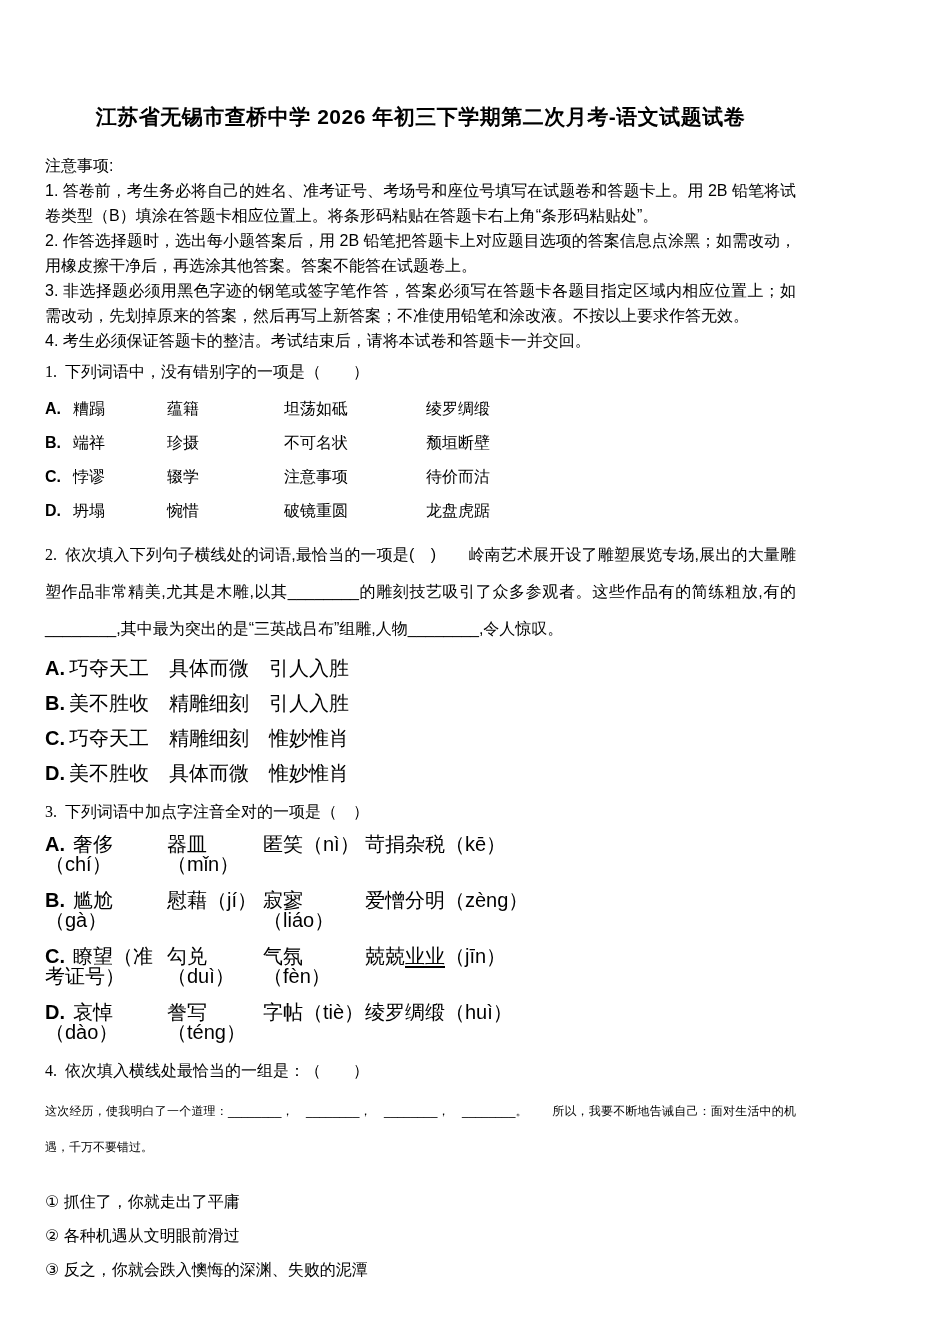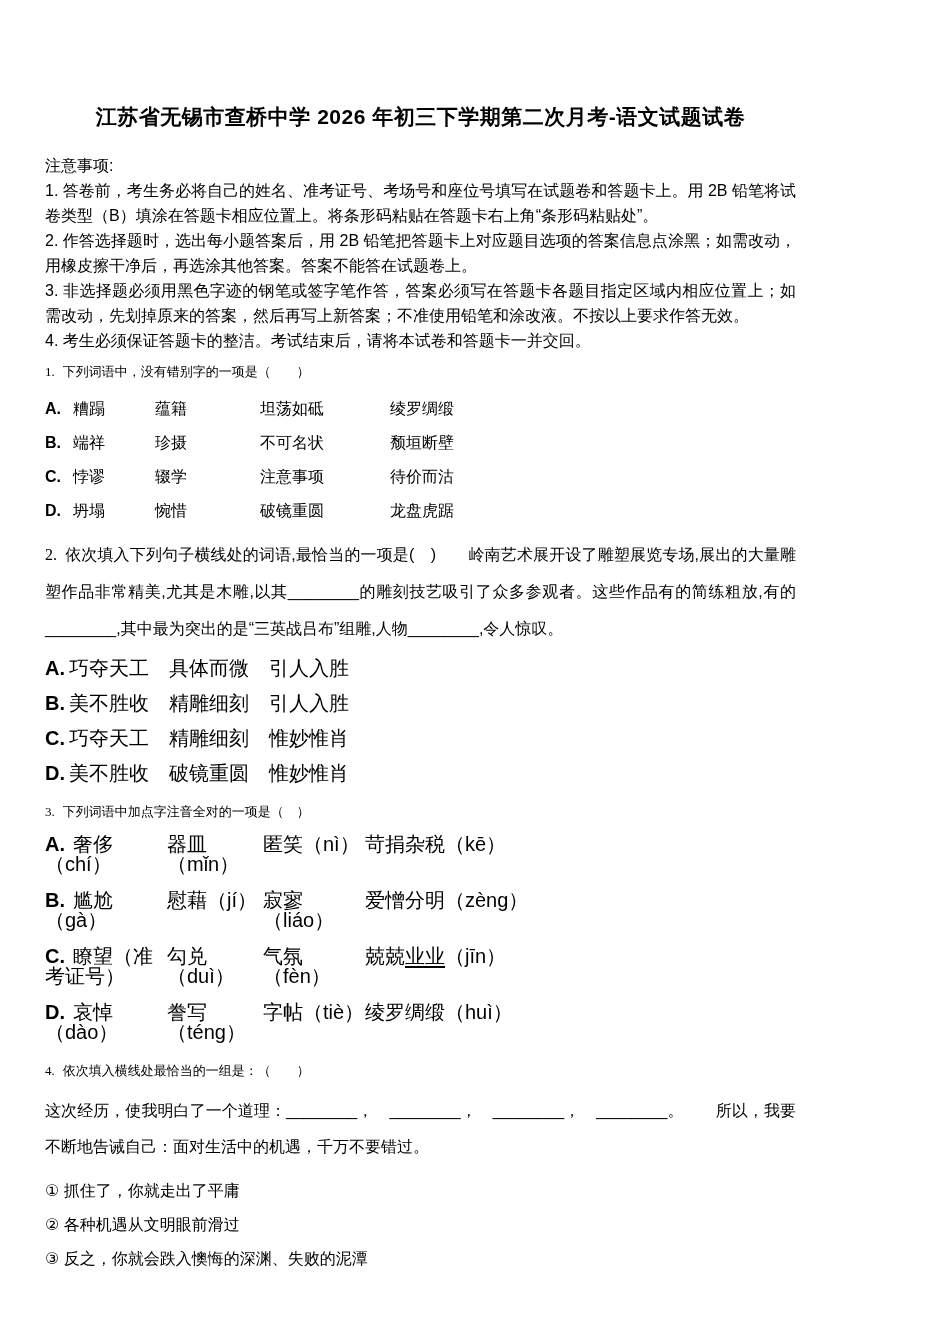--- a/index.html
+++ b/index.html
@@ -14,49 +14,49 @@
     margin: 0 0 22px 0;
     font-size: 21px; font-weight: 700; text-align: center;
     letter-spacing: 0.5px;
   }
 
   .notice { font-size: 16px; line-height: 25px; font-weight: 500; text-align: justify; }
   .notice p { margin: 0; }
 
   .section-heading { margin: 29px 0 0 0; font-size: 16.5px; font-weight: 700; line-height: 25px; }
 
-  .qstem { margin: 6px 0 0 0; font-size: 13px; line-height: 25px; font-weight: 500; }
+  .qstem { margin: 6px 0 0 0; font-size: 16px; line-height: 25px; font-weight: 500; }
   .qnum {
     font-family: "Liberation Serif", "DejaVu Serif", serif;
     font-weight: 400; margin-right: 8px;
   }
 
   
   .q1-options { margin-top: 16px; }
   .q1-row {
     display: grid; grid-template-columns: 110px 105px 130px 1fr;
-    font-size: 16px; font-weight: 500; line-height: 18px; margin-bottom: 16px;
+    font-size: 16px; font-weight: 500; line-height: 18px; margin-bottom: 16px; gap: 12px;
   }
 
   
   .q2-stem { margin: 10px 0 0 0; font-size: 16px; line-height: 37px; font-weight: 500; text-align: justify; }
   .q2-options { margin-top: 12px; }
   .q2-row { font-size: 20px; font-weight: 500; line-height: 19px; margin-bottom: 16px; }
 
   
   .q3-stem { margin: 2px 0 10px 0; }
   .q3-row {
     display: grid; grid-template-columns: 122px 96px 102px 1fr;
     font-size: 20px; font-weight: 500; line-height: 20px; margin-bottom: 16px;
   }
   .u { text-decoration: underline; text-underline-offset: 3px; }
 
   
-  .q4-body { margin: 10px 0 0 0; font-size: 16px; line-height: 36px; font-weight: 500; text-align: justify; }
-  .q4-items { margin-top: 16px; }
+  .q4-body { margin: 10px 0 0 0; font-size: 12px; line-height: 36px; font-weight: 500; text-align: justify; }
+  .q4-items { margin-top: 27px; }
   .q4-item { font-size: 16px; font-weight: 500; line-height: 20px; margin-bottom: 14px; }
 
   .opt-label { font-weight: 700; display: inline-block; min-width: 28px; }
   .opt-label-inline { font-weight: 700; margin-right: 4px; }
 </style>
 </head>
 <body>
 
 <div class="page">
 
@@ -97,21 +97,21 @@
       <span>破镜重圆</span>
       <span>龙盘虎踞</span>
     </div>
   </div>
 
   <p class="q2-stem"><span class="qnum">2.</span><span>依次填入下列句子横线处的词语,最恰当的一项是(　)　　岭南艺术展开设了雕塑展览专场,展出的大量雕塑作品非常精美,尤其是木雕,以其________的雕刻技艺吸引了众多参观者。这些作品有的简练粗放,有的________,其中最为突出的是“三英战吕布”组雕,人物________,令人惊叹。</span></p>
   <div class="q2-options">
     <div class="q2-row"><span class="opt-label-inline">A.</span><span>巧夺天工　具体而微　引人入胜</span></div>
     <div class="q2-row"><span class="opt-label-inline">B.</span><span>美不胜收　精雕细刻　引人入胜</span></div>
     <div class="q2-row"><span class="opt-label-inline">C.</span><span>巧夺天工　精雕细刻　惟妙惟肖</span></div>
-    <div class="q2-row"><span class="opt-label-inline">D.</span><span>美不胜收　破镜重圆　惟妙惟肖</span></div>
+    <div class="q2-row"><span class="opt-label-inline">D.</span><span>美不胜收　具体而微　惟妙惟肖</span></div>
   </div>
 
   <p class="qstem q3-stem"><span class="qnum">3.</span><span>下列词语中加点字注音全对的一项是（　）</span></p>
   <div>
     <div class="q3-row">
       <span><span class="opt-label">A.</span><span>奢侈（chí）</span></span>
       <span>器皿（mǐn）</span>
       <span>匿笑（nì）</span>
       <span><span>苛捐杂税（kē）</span><span class="u"></span><span></span></span>
     </div>

